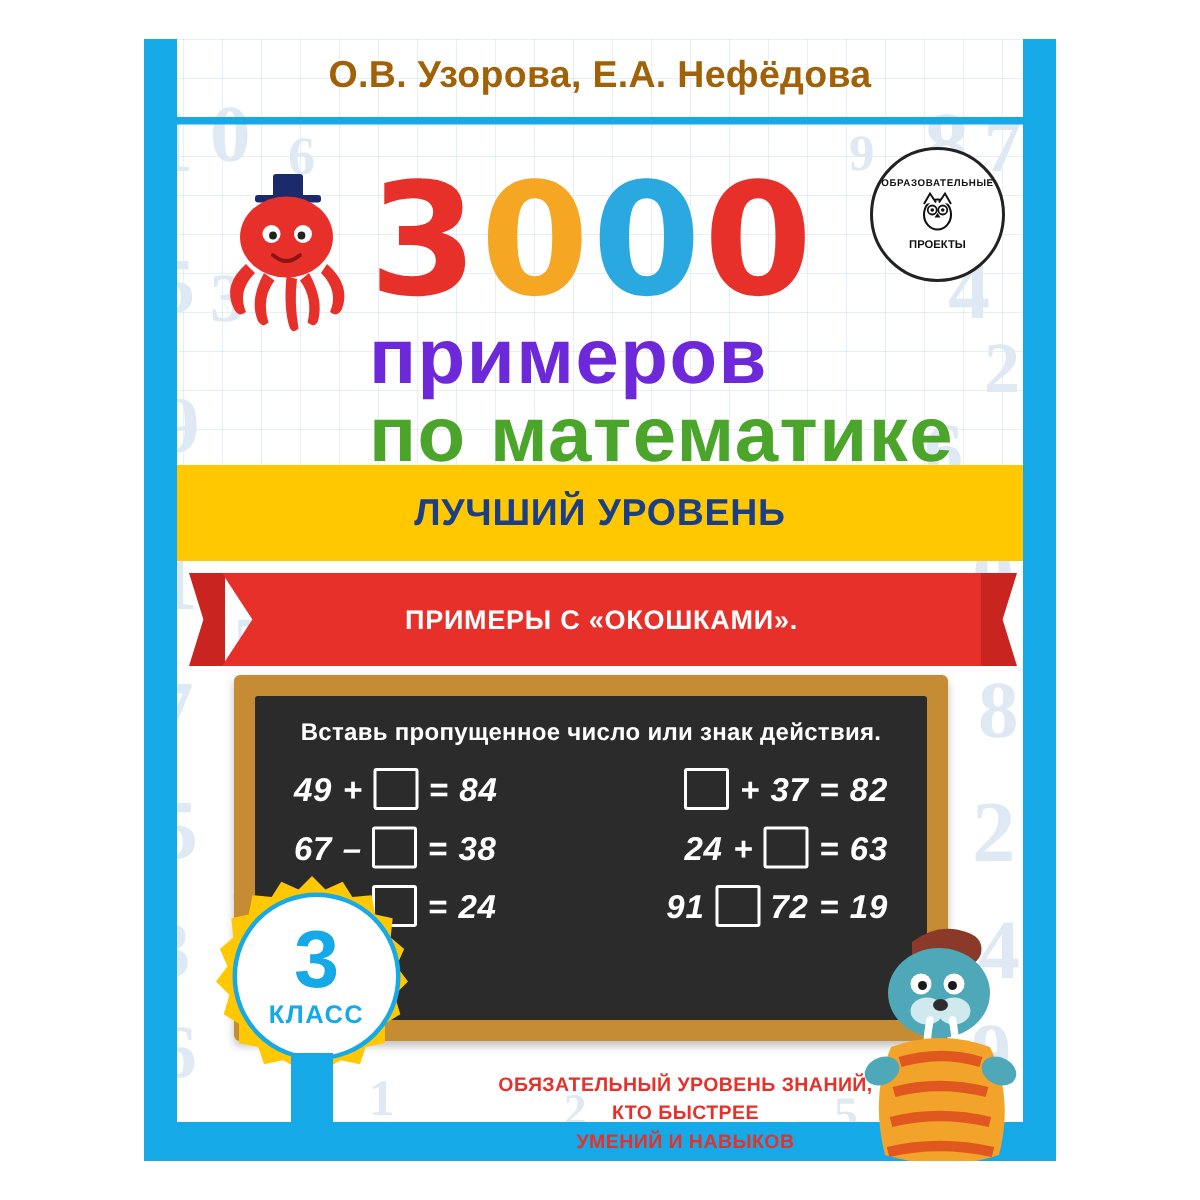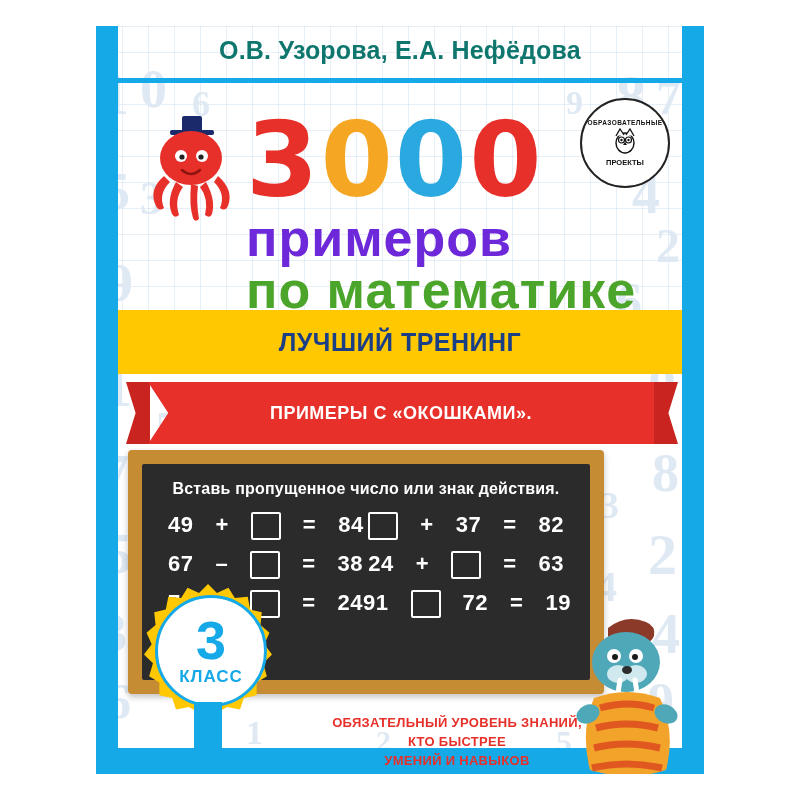--- a/index.html
+++ b/index.html
@@ -78,21 +78,21 @@
     background: #16a9e8;
   }
 
   .authors {
     position: absolute;
     left: 0; right: 0;
     top: 10px;
     text-align: center;
     font-size: 25px;
     font-weight: 700;
-    color: #0f766e;
+    color: #a16207;
     letter-spacing: .2px;
   }
 
   
   .big-num {
     position: absolute;
     left: 150px;
     top: 82px;
     font-size: 104px;
     font-weight: 800;
@@ -224,21 +224,21 @@
     width: 24px;
     height: 62px;
     background: #c9241f;
   }
   .ribbon-tail-l { left: 30px; clip-path: polygon(0 0, 100% 0, 100% 100%, 0 100%, 40% 50%); }
   .ribbon-tail-r { left: 558px; clip-path: polygon(0 0, 100% 0, 60% 50%, 100% 100%, 0 100%); }
 
   
   .blackboard {
     position: absolute;
-    left: 32px;
+    left: 60px;
     top: 424px;
     width: 476px;
     height: 244px;
     background: #c58c34;
     border-radius: 4px;
     padding: 14px;
     box-sizing: border-box;
     box-shadow: 0 3px 6px rgba(0,0,0,.25);
   }
   .board-inner {
@@ -266,23 +266,24 @@
   }
   .board-row {
     display: flex;
     justify-content: space-between;
   }
   .eq {
     color: #ffffff;
     font-size: 22px;
     font-weight: 800;
     display: flex;
-    align-items: flex-start;
-    gap: 22px;
+    align-items: flex-end;
+    gap: 7px;
     letter-spacing: .5px;
+    font-style: italic;
   }
   .eq .box {
     display: inline-block;
     width: 26px;
     height: 24px;
     border: 2.5px solid #ffffff;
     border-radius: 2px;
   }
   .chalk-tray {
     position: absolute;
@@ -452,21 +453,21 @@
         <circle cx="11.5" cy="14" r="3" fill="#fff" stroke="#111" stroke-width="1.2"></circle>
         <circle cx="18.5" cy="14" r="3" fill="#fff" stroke="#111" stroke-width="1.2"></circle>
         <circle cx="11.5" cy="14" r="1.2" fill="#111"></circle>
         <circle cx="18.5" cy="14" r="1.2" fill="#111"></circle>
         <path d="M15 16 l-2 3 h4 z" fill="#111"></path>
       </svg>
       <div class="bb">ПРОЕКТЫ</div>
     </div>
 
     <div class="yellow-band">
-      <div class="y1">ЛУЧШИЙ ТРЕНИНГ</div>
+      <div class="y1">ЛУЧШИЙ УРОВЕНЬ</div>
     </div>
 
     <div class="ribbon-tail-l"></div>
     <div class="ribbon-tail-r"></div>
     <div class="ribbon">
       <div class="r1">ПРИМЕРЫ С «ОКОШКАМИ».</div>
     </div>
 
     <div class="blackboard">
       <div class="board-inner">

